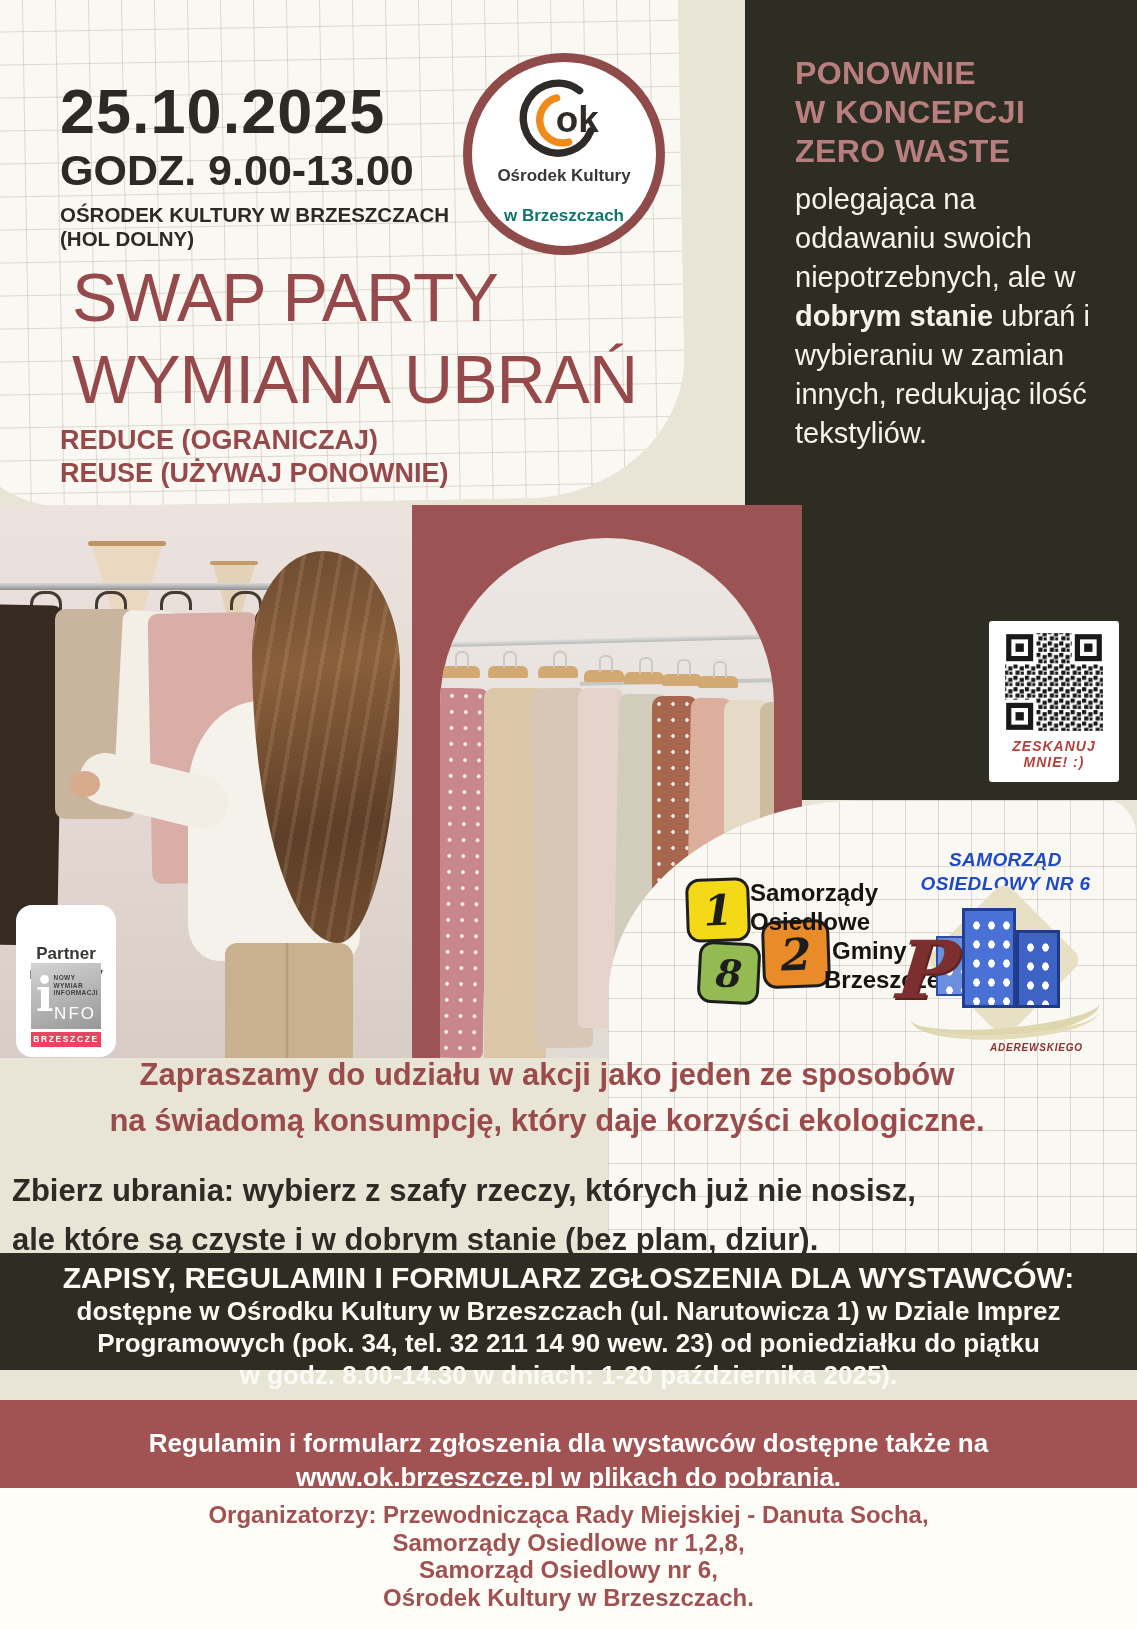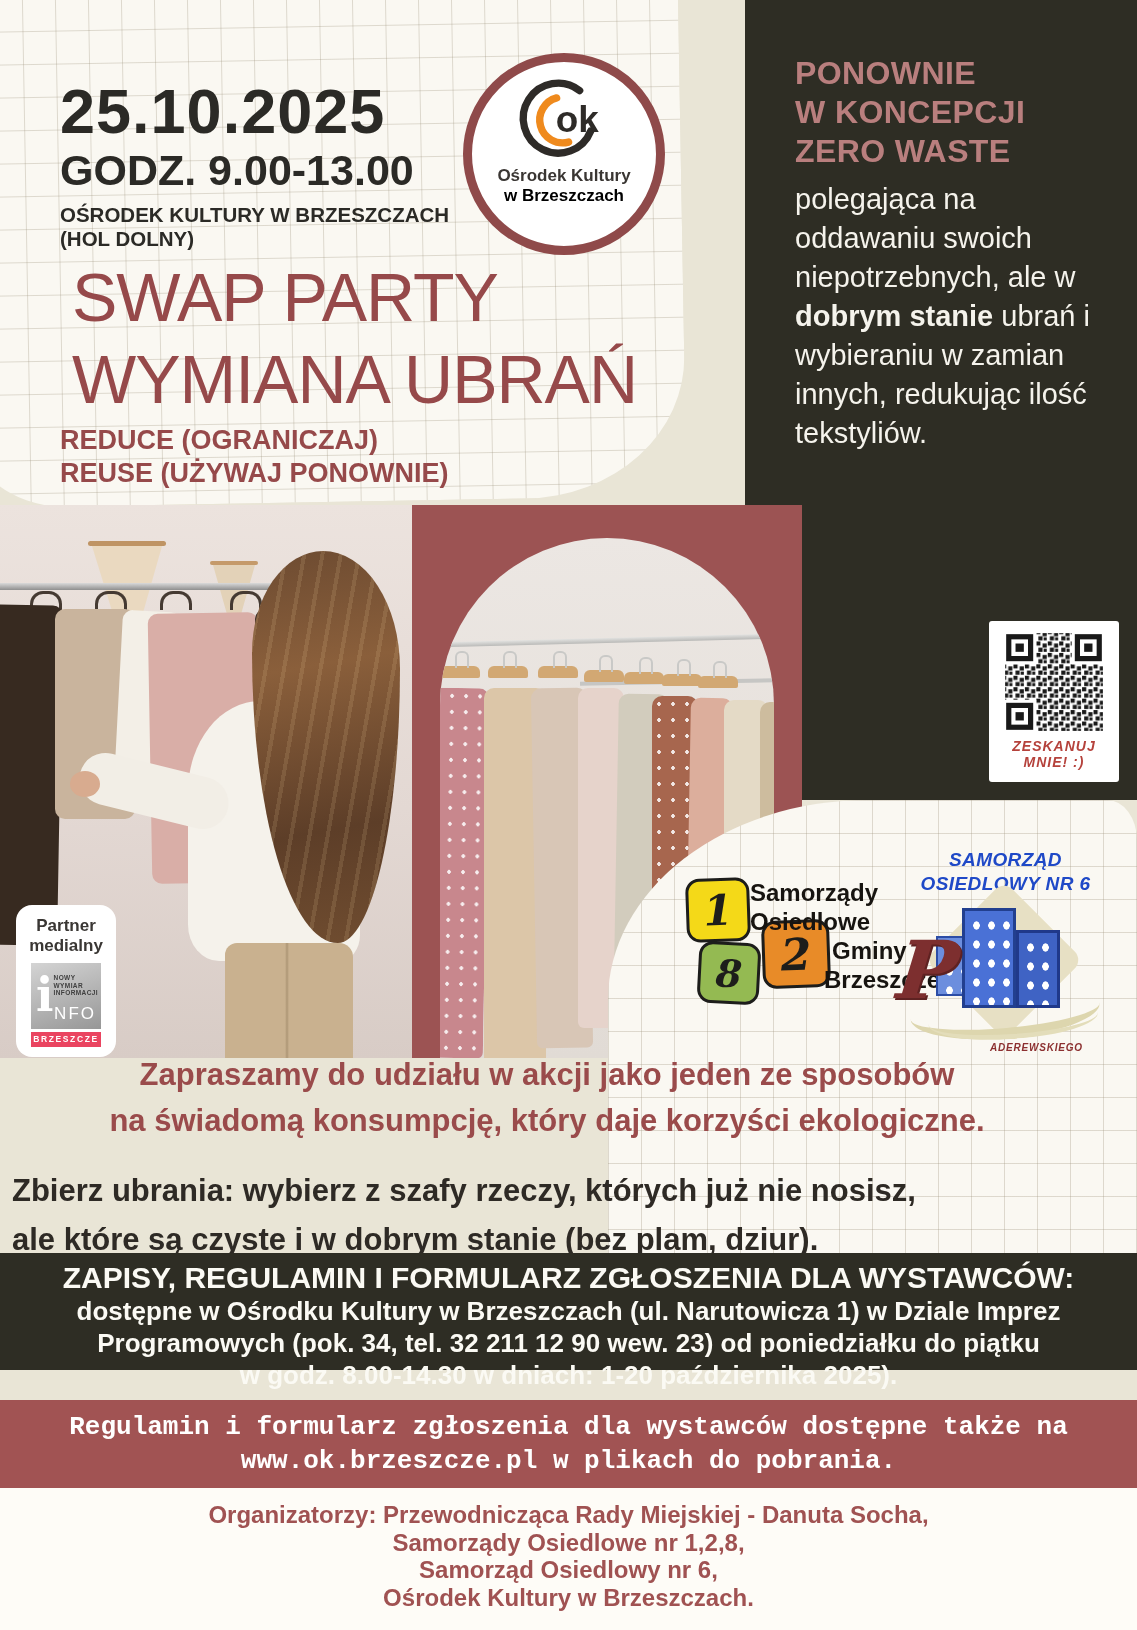--- a/index.html
+++ b/index.html
@@ -24,21 +24,21 @@
     color:#b5423c;text-align:center;letter-spacing:1px;}
 
   
   .date-block{position:absolute;left:60px;top:78px;color:#2b2a26;z-index:8;}
   .date{font-size:63px;font-weight:800;line-height:66px;letter-spacing:1px;}
   .time{font-size:43px;font-weight:800;line-height:52px;}
   .venue{font-size:20.5px;font-weight:700;line-height:24px;margin-top:7px;}
   .ok-circle{position:absolute;left:463px;top:53px;width:184px;height:184px;background:#fff;z-index:8;
     border:9px solid #8f4a4a;border-radius:50%;text-align:center;}
   .ok-name{font-size:17px;font-weight:700;color:#3a3633;line-height:20px;margin-top:-4px;}
-  .ok-name .line2{color:#000000;}
+  .ok-name .line2{color:#0f766e;margin-top:20px;}
   .title{position:absolute;left:72px;top:256px;color:#96494a;font-weight:400;font-size:68px;line-height:82px;letter-spacing:-1px;z-index:8;}
   .subtitle{position:absolute;left:60px;top:424px;color:#96494a;font-weight:700;font-size:27px;line-height:33px;z-index:8;}
 
   
   .photo-left{position:absolute;left:0;top:505px;width:420px;height:553px;overflow:hidden;z-index:3;
     background:linear-gradient(180deg,#ece3de 0%,#e3d8d3 55%,#d8ccc6 100%);}
   .m-stick{position:absolute;left:88px;top:36px;width:78px;height:5px;background:#bf9464;border-radius:3px;}
   .m-body{position:absolute;left:92px;top:41px;width:70px;height:118px;background:#ead9c0;clip-path:polygon(0 0,100% 0,52% 100%);}
   .m2-stick{position:absolute;left:210px;top:56px;width:48px;height:4px;background:#c59a6a;border-radius:3px;}
   .m2-body{position:absolute;left:213px;top:60px;width:42px;height:74px;background:#e3d2b8;clip-path:polygon(0 0,100% 0,50% 100%);}
@@ -73,21 +73,21 @@
   .wh:before{content:"";position:absolute;left:15px;top:-15px;width:10px;height:15px;border:2px solid #c9c9c7;border-bottom:none;border-radius:6px 6px 0 0;}
   .ag{position:absolute;top:150px;border-radius:10px 10px 6px 6px;}
   .dots{background-image:radial-gradient(rgba(255,255,255,.85) 1.5px,transparent 2px);background-size:14px 16px;}
 
   
   .grid-blob{position:absolute;left:608px;top:800px;width:529px;height:458px;z-index:5;
     border-radius:260px 30px 0 0 / 200px 40px 0 0;}
 
   
   .partner{position:absolute;left:16px;top:905px;width:100px;height:152px;background:#fff;border-radius:16px;z-index:7;text-align:center;}
-  .partner-title{font-size:17px;font-weight:600;color:#3a3734;line-height:20px;padding-top:11px;}
+  .partner-title{font-size:17px;font-weight:600;color:#3a3734;line-height:20px;padding-top:11px;margin-top:28px;}
   .info-logo{position:absolute;left:15px;top:58px;width:70px;height:66px;background:linear-gradient(160deg,#d4d4d4,#979797);}
   .info-i{position:absolute;left:5px;top:0px;font-family:"DejaVu Serif",serif;font-weight:700;font-size:46px;color:#fff;line-height:64px;}
   .info-small{position:absolute;right:3px;top:11px;font-size:6.5px;font-weight:700;color:#3f3f3f;line-height:7.5px;text-align:left;letter-spacing:.4px;}
   .info-nfo{position:absolute;right:5px;bottom:5px;font-size:17px;color:#fff;font-weight:400;letter-spacing:2px;}
   .info-city{position:absolute;left:15px;top:127px;width:70px;height:15px;background:#ea4460;color:#fff;font-size:8.5px;font-weight:700;letter-spacing:1.6px;line-height:15px;}
 
   
   .sam182{position:absolute;left:686px;top:876px;width:230px;height:145px;z-index:6;}
   .block{position:absolute;border:3px solid #1d1d1b;border-radius:14px;display:flex;align-items:center;justify-content:center;
     font-family:"DejaVu Serif",serif;font-style:italic;font-weight:700;color:#1d1d1b;}
@@ -115,21 +115,21 @@
 
   
   .invite{position:absolute;left:0;top:1052px;width:1094px;text-align:center;color:#9a4b4b;font-weight:700;font-size:31px;line-height:46px;z-index:8;}
   .collect{position:absolute;left:12px;top:1166px;width:1041px;color:#2e2a25;font-weight:700;font-size:31px;line-height:49px;z-index:8;}
 
   
   .reg-banner{position:absolute;left:0;top:1253px;width:100%;height:117px;background:#2e2d24;color:#fbfaf4;text-align:center;z-index:9;}
   .reg-heading{padding-top:8px;font-size:30px;font-weight:800;}
   .reg-line{font-size:26px;font-weight:600;line-height:32px;}
   .dl-banner{position:absolute;left:0;top:1400px;width:100%;height:88px;background:#a15353;color:#fff;text-align:center;
-    font-size:26px;font-weight:600;line-height:34px;padding-top:10px;box-sizing:border-box;z-index:9;font-family:Liberation Mono, monospace;}
+    font-size:26px;font-weight:600;line-height:34px;padding-top:26px;box-sizing:border-box;z-index:9;}
   .bottom{position:absolute;left:0;top:1488px;width:100%;height:142px;background:#fefcf7;text-align:center;
     color:#a05252;font-weight:700;font-size:24px;line-height:27.5px;padding-top:13px;box-sizing:border-box;z-index:9;}
 </style>
 </head>
 <body>
 
 <div class="poster">
 
   <div class="grid-top grid-bg"></div>
 
@@ -304,21 +304,21 @@
     <div>na świadomą konsumpcję, który daje korzyści ekologiczne.</div>
   </div>
   <div class="collect">
     <div>Zbierz ubrania: wybierz z szafy rzeczy, których już nie nosisz,</div>
     <div>ale które są czyste i w dobrym stanie (bez plam, dziur).</div>
   </div>
 
   <div class="reg-banner">
     <div class="reg-heading">ZAPISY, REGULAMIN I FORMULARZ ZGŁOSZENIA DLA WYSTAWCÓW:</div>
     <div class="reg-line">dostępne w Ośrodku Kultury w Brzeszczach (ul. Narutowicza 1) w Dziale Imprez</div>
-    <div class="reg-line">Programowych (pok. 34, tel. 32 211 12 90 wew. 23) od poniedziałku do piątku</div>
+    <div class="reg-line">Programowych (pok. 34, tel. 32 211 14 90 wew. 23) od poniedziałku do piątku</div>
     <div class="reg-line">w godz. 8.00-14.30 w dniach: 1-20 października 2025).</div>
   </div>
 
   <div class="dl-banner">
     <div>Regulamin i formularz zgłoszenia dla wystawców dostępne także na</div>
     <div>www.ok.brzeszcze.pl w plikach do pobrania.</div>
   </div>
 
   <div class="bottom">
     <div>Organizatorzy: Przewodnicząca Rady Miejskiej - Danuta Socha,</div>

